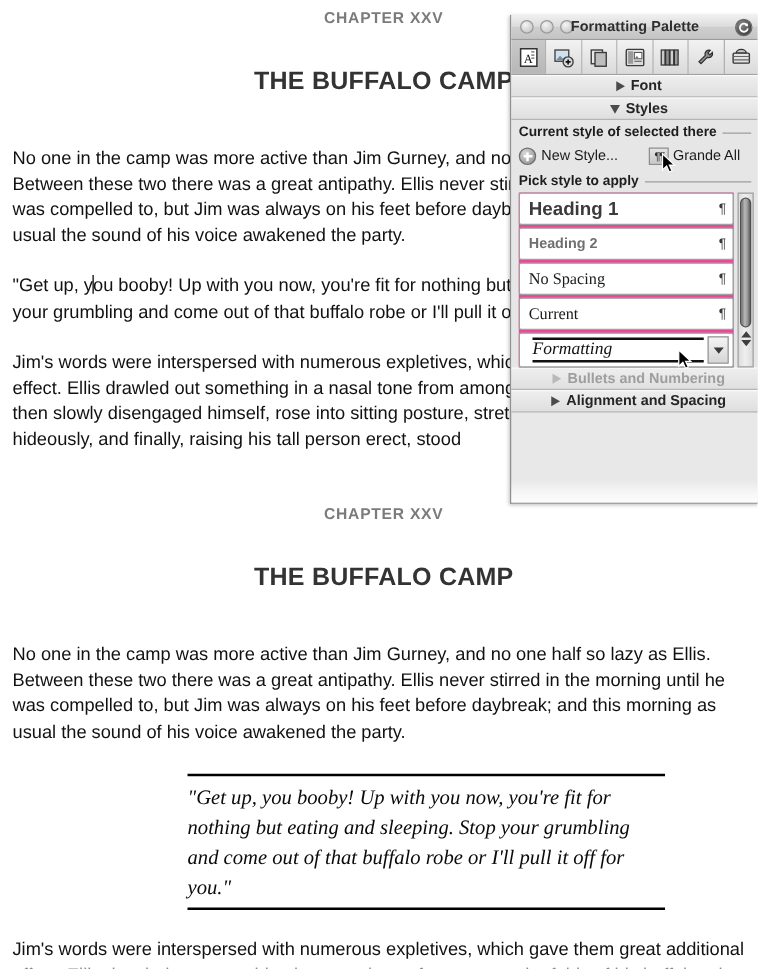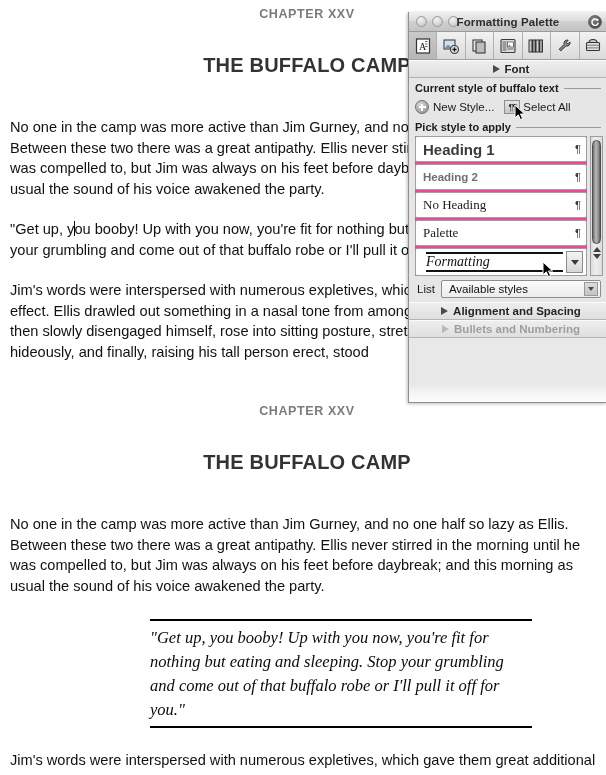--- a/index.html
+++ b/index.html
@@ -226,21 +226,21 @@
     align-items: center;
     padding-left: 6px;
     font-size: 12px;
     color: #111;
   }
 
   .btn-row {
     display: flex;
     align-items: center;
     padding: 4px 6px 3px 6px;
-    gap: 10px;
+    gap: 25px;
     font-size: 11.5px;
     color: #1a1a1a;
   }
   .btn-newstyle { display: flex; align-items: center; gap: 4px; }
   .plus-circle {
     width: 14px; height: 14px; border-radius: 50%;
     background: radial-gradient(circle at 35% 30%, #d8d8d8, #9d9d9d 75%, #777 100%);
     border: 1px solid #6f6f6f;
     box-sizing: border-box;
     position: relative;
@@ -494,40 +494,44 @@
         <line x1="2.5" y1="10.9" x2="15.5" y2="10.9" stroke="#666" stroke-width="0.9"></line>
       </svg>
     </div>
   </div>
 
   <div class="disclosure">
     <span class="tri"></span>
     <span>Font</span>
   </div>
 
+  <div class="disclosure">
+    <span class="tri open"></span>
+    <span>Styles</span>
+  </div>
 
   <div class="panel-body">
 
     <div class="section-label">
-      <span>Current style of buffalo text</span>
+      <span>Current style of selected there</span>
       <span class="rule"></span>
     </div>
 
 
     <div class="btn-row">
       <div class="btn-newstyle">
         <span class="plus-circle"></span>
         <span>New Style...</span>
       </div>
       <div class="btn-selectall">
         <span class="pilcrow-box">¶¶</span>
         <svg class="cursor-arrow" style="position:absolute; left:10px; top:4px;" viewBox="0 0 12 18">
           <path d="M1 1 L1 14 L4.3 10.8 L6.4 15.6 L8.6 14.6 L6.5 10 L10.6 10 Z" fill="#000" stroke="#fff" stroke-width="1"></path>
         </svg>
-        <span>Select All</span>
+        <span>Grande All</span>
       </div>
     </div>
 
     <div class="section-label">
       <span>Pick style to apply</span>
       <span class="rule"></span>
     </div>
 
     <div class="style-list-wrap">
       <div class="style-list">
@@ -536,26 +540,26 @@
           <span class="si-h1">Heading 1</span>
           <span class="pil">¶</span>
         </div>
 
         <div class="style-item">
           <span class="si-h2">Heading 2</span>
           <span class="pil">¶</span>
         </div>
 
         <div class="style-item">
-          <span class="si-nospace">No Heading</span>
+          <span class="si-nospace">No Spacing</span>
           <span class="pil">¶</span>
         </div>
 
         <div class="style-item">
-          <span class="si-normal">Palette</span>
+          <span class="si-normal">Current</span>
           <span class="pil">¶</span>
         </div>
 
         <div class="style-item pullquote-item">
           <span class="pq-inner">Formatting</span>
           <span class="pq-arrow">
             <span class="caret-tri"></span>
           </span>
           <svg class="cursor-arrow" style="left:126px; top:12px;" viewBox="0 0 12 18">
             <path d="M1 1 L1 14 L4.3 10.8 L6.4 15.6 L8.6 14.6 L6.5 10 L10.6 10 Z" fill="#000" stroke="#fff" stroke-width="1"></path>
@@ -566,35 +570,26 @@
 
       <div class="vscroll">
         <div class="vthumb"></div>
         <div class="scroll-arrows">
           <span class="sa-up"></span>
           <span class="sa-dn"></span>
         </div>
       </div>
     </div>
 
-    <div class="list-row">
-      <span>List</span>
-      <div class="popup">
-        <span>Available styles</span>
-        <span class="popup-arrow">
-          <span class="caret-tri"></span>
-        </span>
-      </div>
-    </div>
+  </div>
+
+  <div class="disclosure dim">
+    <span class="tri dimtri"></span>
+    <span>Bullets and Numbering</span>
   </div>
 
   <div class="disclosure">
     <span class="tri"></span>
     <span>Alignment and Spacing</span>
   </div>
 
-  <div class="disclosure dim">
-    <span class="tri dimtri"></span>
-    <span>Bullets and Numbering</span>
-  </div>
-
   <div class="fade-mask" style="top:372px; width:198px; left:0;"></div>
 </div>
 
 </body></html>

